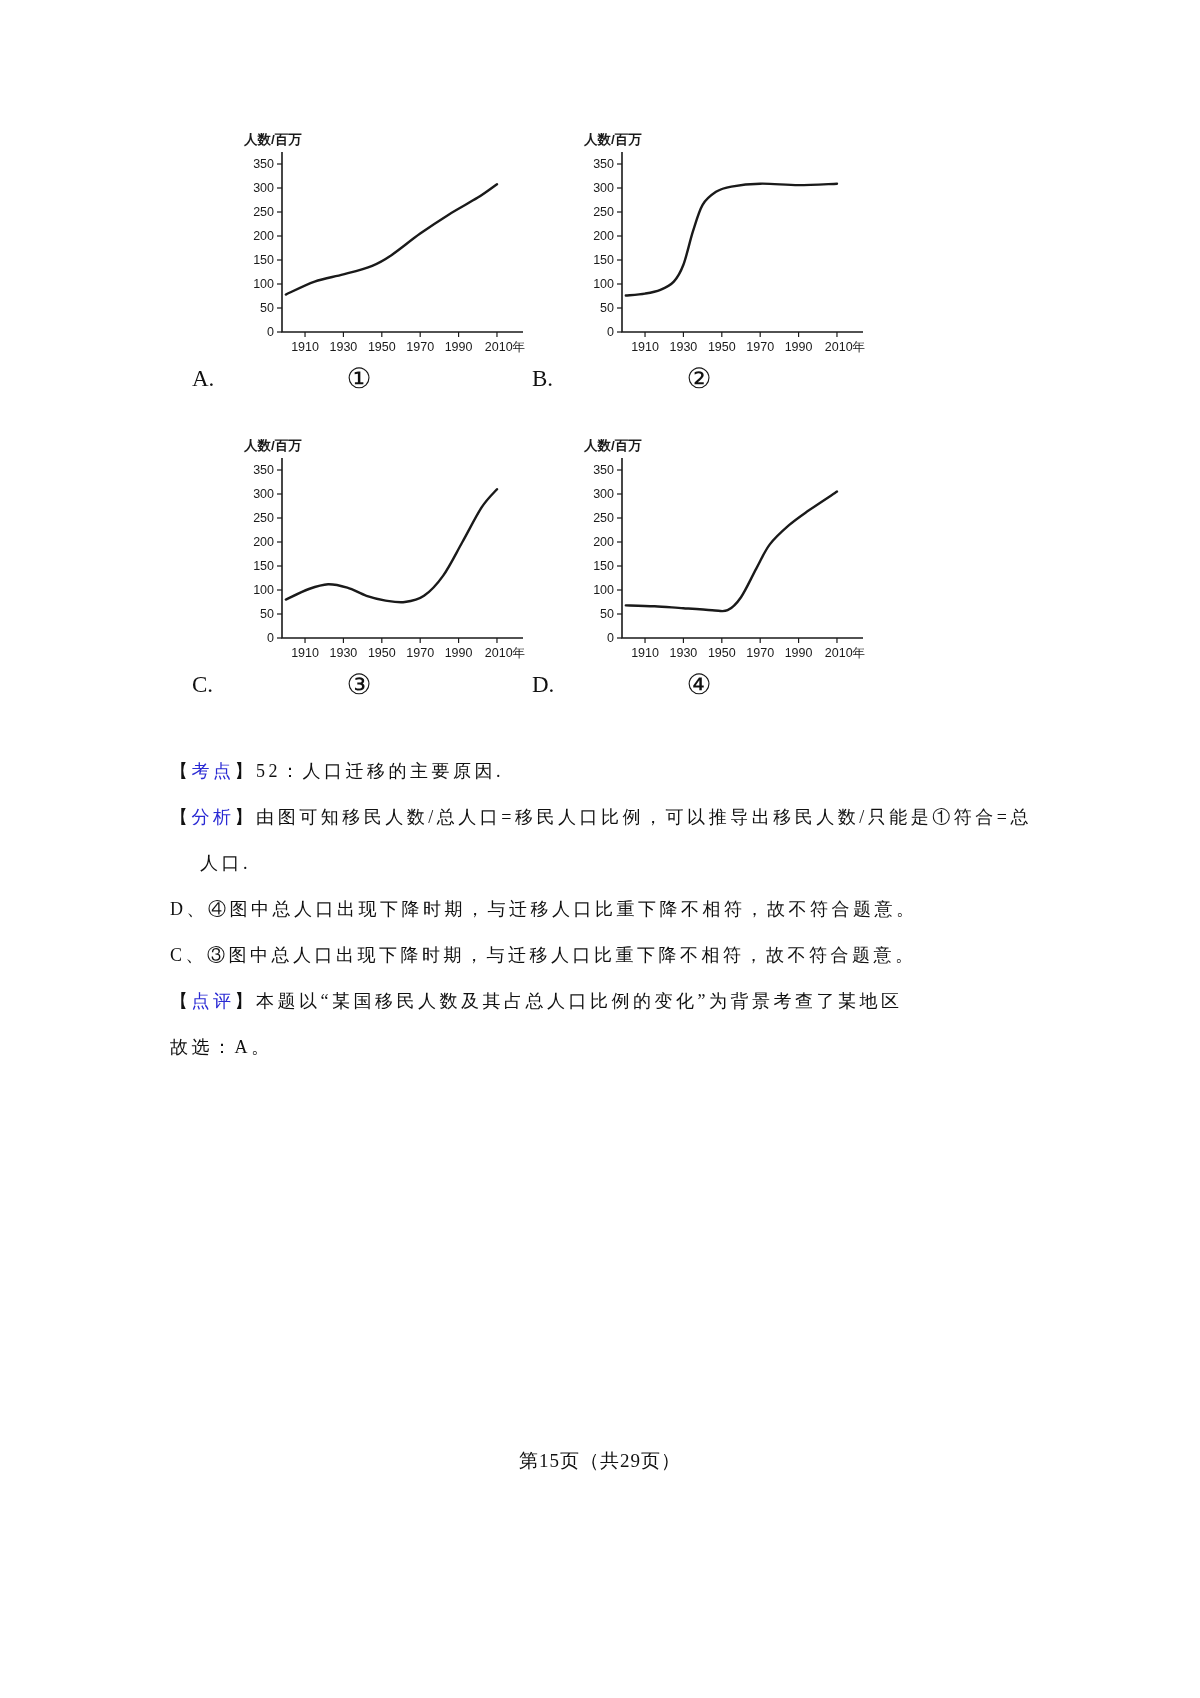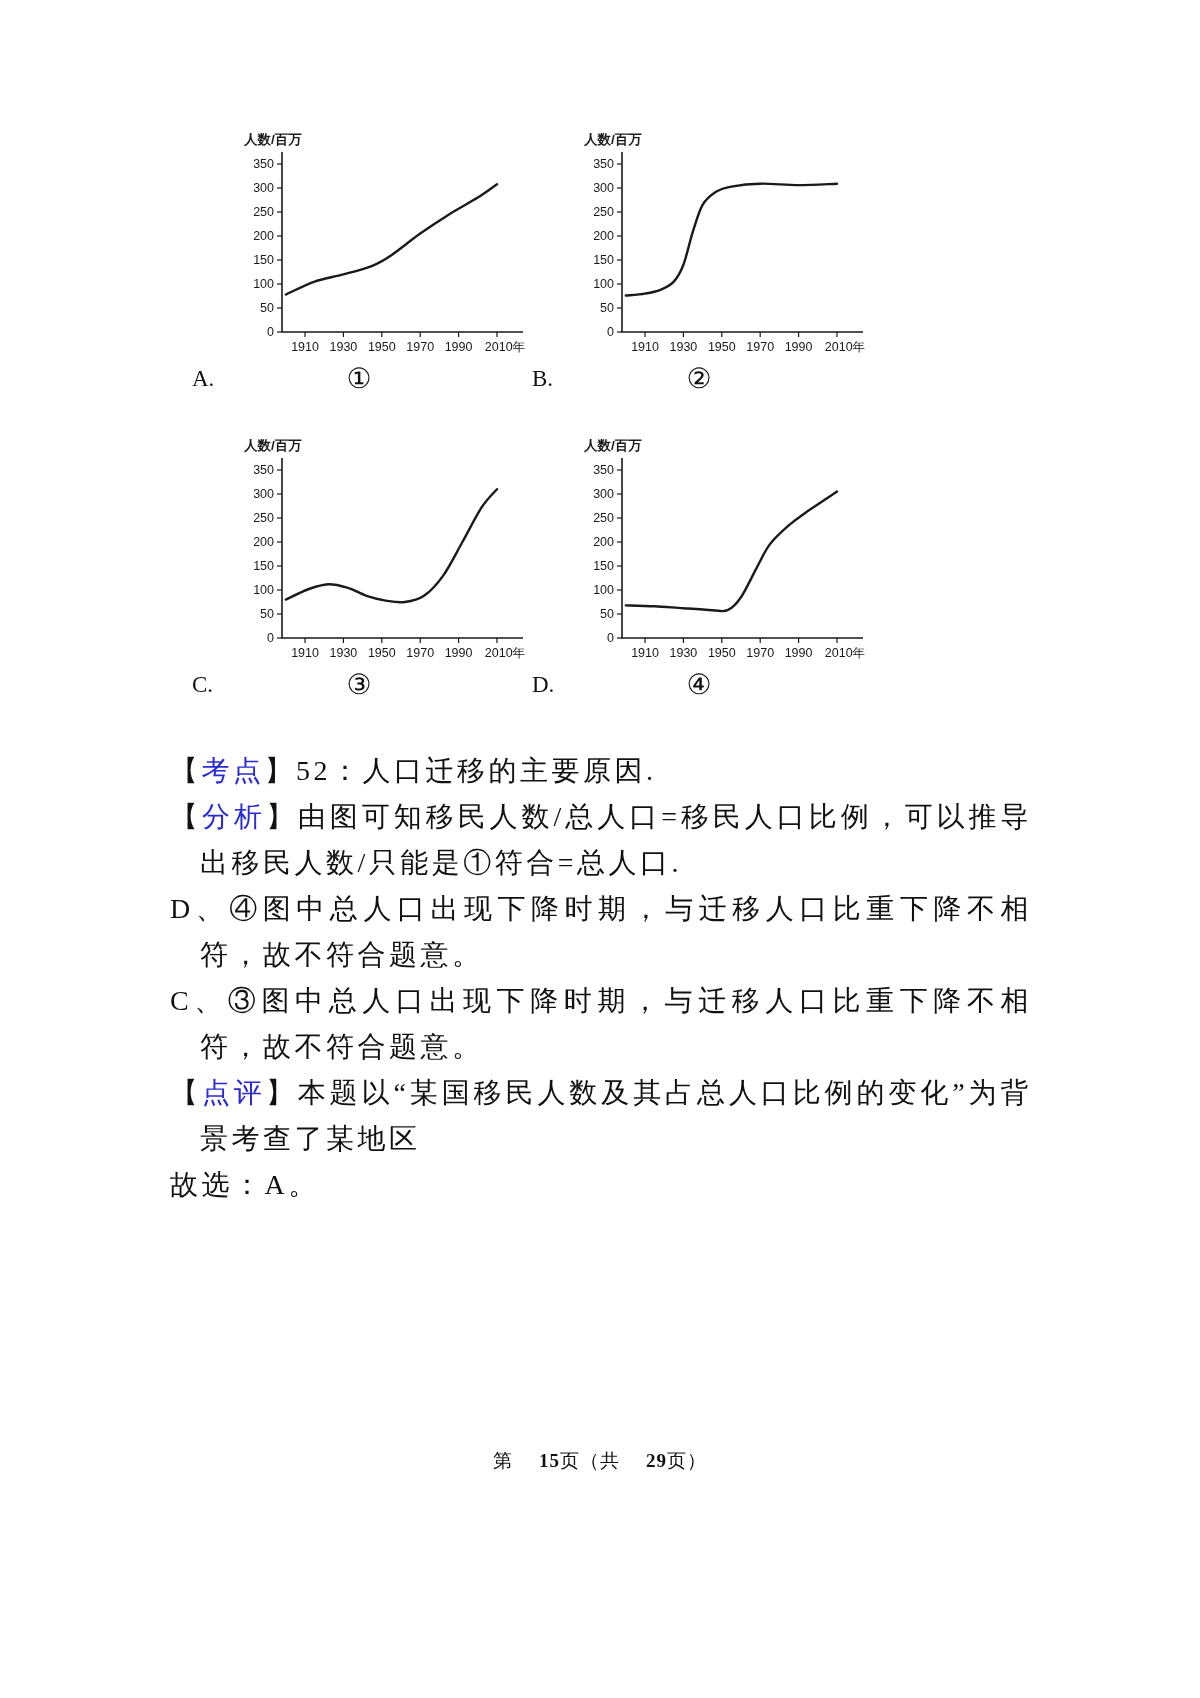--- a/index.html
+++ b/index.html
@@ -26,32 +26,32 @@
     position:absolute;left:4px;top:6px;
     font-size:23px;color:#111;
   }
   .caption .circle{
     position:absolute;left:52px;top:2px;width:238px;
     text-align:center;font-size:28px;color:#111;
   }
   
   .body{
     position:absolute;top:748px;left:170px;width:862px;
-    font-size:28px;line-height:46px;letter-spacing:3.5px;
+    font-size:18px;line-height:46px;letter-spacing:3.5px;
     text-align:justify;
   }
   .para{margin:0;padding-left:30px;text-indent:-30px;}
   .lbl{color:#2a2ad4;}
   .bracket{color:#111;}
   
   .footer{
     position:absolute;top:1448px;left:0;right:0;
     text-align:center;font-size:19px;letter-spacing:1px;color:#111;
   }
-  .footer b{font-weight:bold;margin-left:26px;}
+  .footer b{font-weight:normal;}
 </style>
 </head>
 <body>
 
 <div class="page">
 
   <div class="charts">
 
     <div class="chart-block">
       <svg viewBox="0 0 310 234" width="310" height="234">

